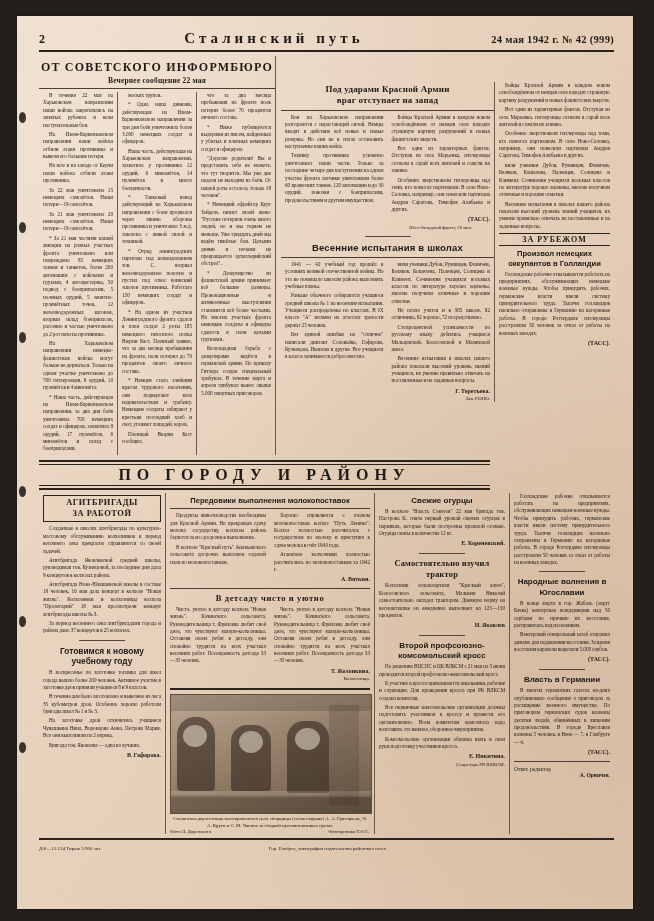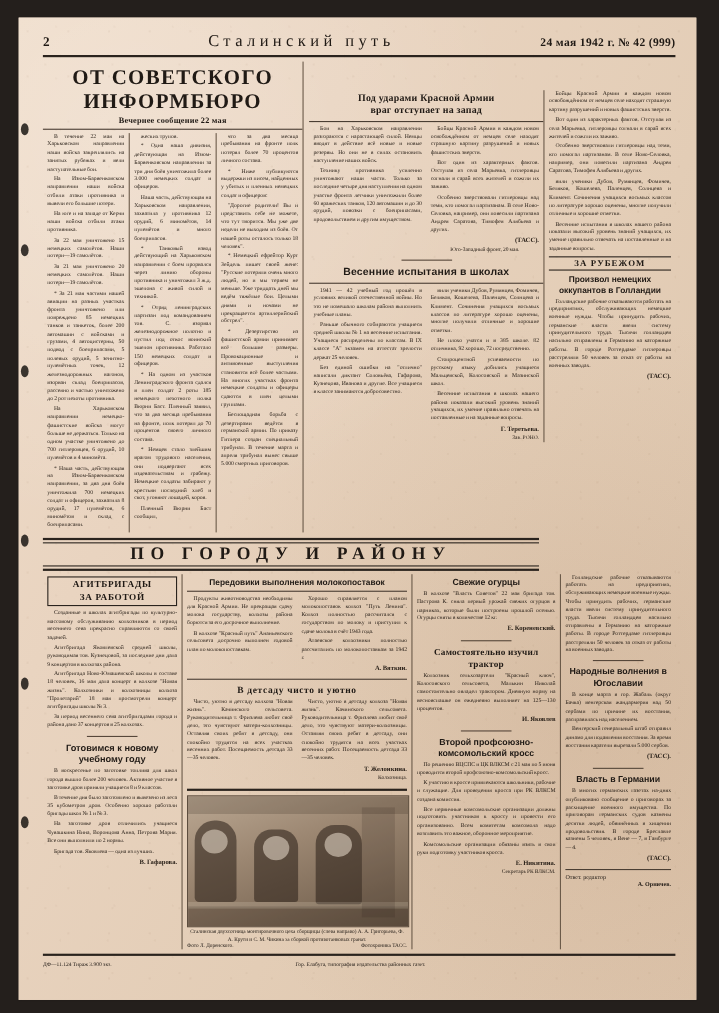--- a/index.html
+++ b/index.html
@@ -33,32 +33,32 @@
   }
   
   .hole{position:absolute;left:2px;width:7px;height:11px;border-radius:50%;
         background:#1a1613;opacity:.85;}
   .inner{position:absolute;left:22px;top:14px;width:575px;height:866px;}
 
   
   .masthead{display:flex;align-items:baseline;justify-content:space-between;
             font-size:10px;letter-spacing:.3px;padding-bottom:2px;}
   .pageno{font-weight:bold;font-size:12px;width:60px;}
-  .paper-title{font-size:15px;font-weight:normal;letter-spacing:4px;flex:1;text-align:center;}
+  .paper-title{font-size:15px;font-weight:bold;letter-spacing:4px;flex:1;text-align:center;}
   .issue{font-size:10.5px;font-weight:bold;text-align:right;width:165px;white-space:nowrap;}
   .rule-thick{border-top:2.4px solid #2a231d;margin:1px 0 4px;}
   .rule-thin{border-top:1px solid #4a3e33;margin:3px 0;}
   .rule-short{border-top:1px solid #56473a;width:46px;margin:5px auto;}
   .rule-med{border-top:1px solid #4a3e33;margin:4px 0;}
 
   
   .col{font-size:5.2px;line-height:1.42;text-align:justify;hyphens:auto;
        word-spacing:-.3px;color:#2a2119;}
   .col p{margin:0 0 2px;text-indent:6px;}
-  h1.head{font-size:19px;font-weight:bold;letter-spacing:1.2px;text-align:center;
+  h1.head{font-size:12px;font-weight:bold;letter-spacing:1.2px;text-align:center;
           margin:4px 0 1px;}
   h2.subhead{font-size:7.5px;font-weight:bold;text-align:center;margin:0 0 3px;
              letter-spacing:.2px;}
   h2.head2{font-size:9px;font-weight:bold;text-align:center;margin:2px 0 1px;
            line-height:1.25;letter-spacing:.2px;}
   h3.head3{font-size:8px;font-weight:bold;text-align:center;margin:3px 0 2px;
            line-height:1.28;letter-spacing:.2px;}
   h3.head3.sans{font-family:"Liberation Sans",sans-serif;font-size:7.6px;letter-spacing:0;}
   .sig{text-align:right;font-weight:bold;font-size:6px;margin-top:2px;}
   .sigsub{text-align:right;font-size:5px;margin-top:0;}

